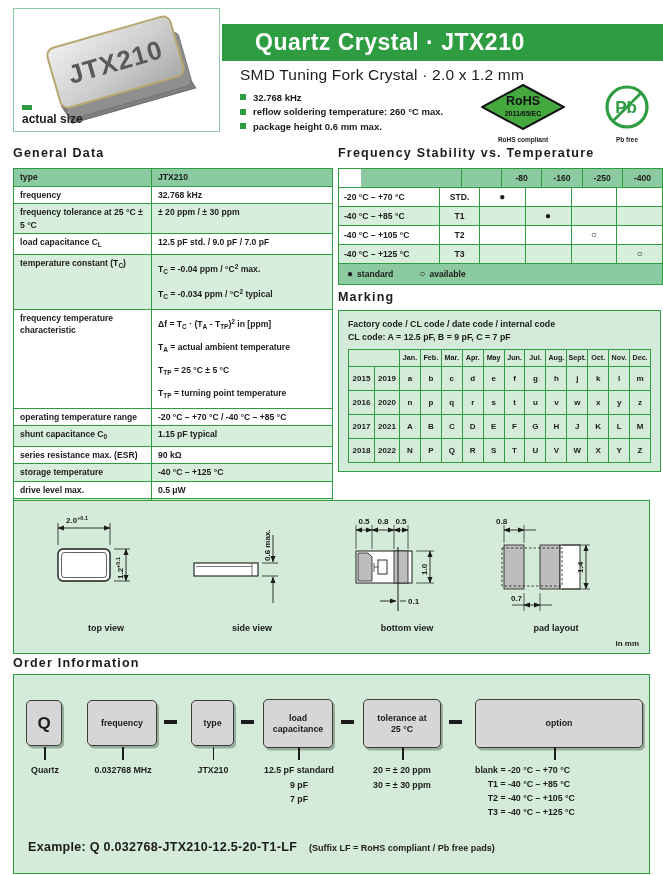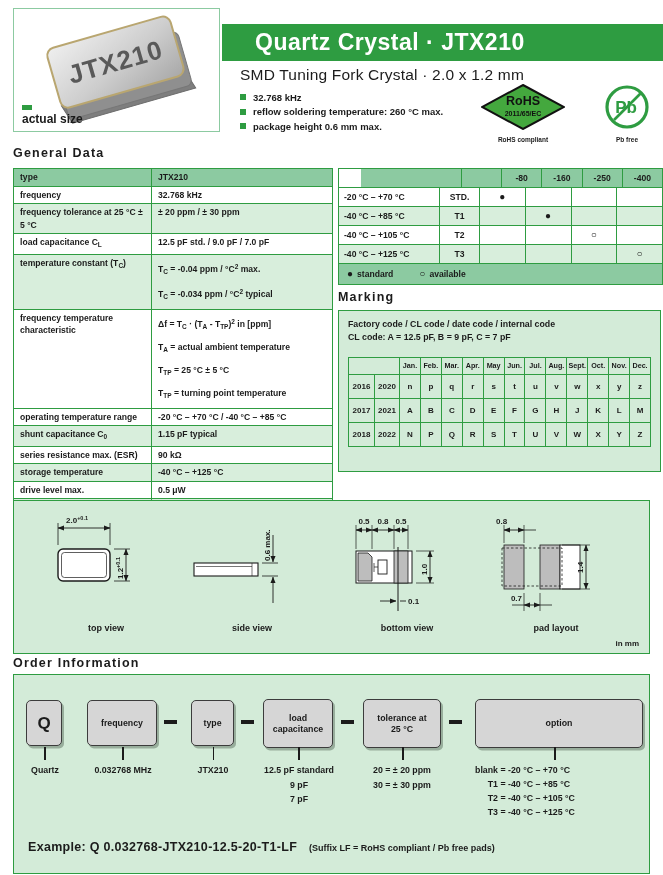--- a/index.html
+++ b/index.html
@@ -53,21 +53,21 @@
   .fs-cell:first-child{border-left:none;text-align:left;}
   .fs-cell .dot{font-size:10px;}
   .fs-legend{background:var(--green-mid);font-size:8.6px;font-weight:bold;line-height:20px;height:20px;
              padding:0 8px;display:flex;gap:26px;}
   .fs-legend .dot{font-size:10px;margin-right:4px;}
 
   
   .mk-panel{position:absolute;left:338px;top:310px;width:323px;height:162px;box-sizing:border-box;
             background:var(--green-panel);border:1px solid var(--green);padding:7px 9px;}
   .mk-line{font-size:8.8px;font-weight:bold;line-height:13px;}
-  .mk-table{margin-top:13px;border:1px solid var(--green);}
+  .mk-table{margin-top:5px;border:1px solid var(--green);}
   .mk-row{display:grid;grid-template-columns:25px 25px repeat(12,1fr);}
   .mk-row + .mk-row{border-top:1px solid var(--green);}
   .mk-cell{border-left:1px solid var(--green);font-size:8px;font-weight:bold;text-align:center;
            line-height:23px;height:23px;overflow:hidden;}
   .mk-cell:first-child{border-left:none;}
   .mk-head .mk-cell{font-size:7.2px;line-height:16px;height:16px;}
   .mk-years-blank{grid-column:1 / span 2;}
 
   
   .dim-panel{position:absolute;left:13px;top:500px;width:637px;height:154px;box-sizing:border-box;
@@ -159,20 +159,21 @@
   <div class="pb-wrap">
     <svg width="46" height="46" viewBox="0 0 46 46">
       <circle cx="23" cy="23" r="20" fill="none" stroke="#2E9C41" stroke-width="3.2"></circle>
       <text x="22" y="29" text-anchor="middle" font-size="17" font-weight="bold" fill="#2E9C41" font-family="Liberation Sans, sans-serif">Pb</text>
       <line x1="10" y1="36" x2="37" y2="9" stroke="#2E9C41" stroke-width="2.6"></line>
     </svg>
     <div class="logo-caption">Pb free</div>
   </div>
 
   <div class="section-title" style="left:13px;top:146px">General Data</div>
+  <div class="section-title" style="left:338px;top:146px">Frequency Stability vs. Temperature</div>
   <div class="section-title" style="left:338px;top:290px">Marking</div>
   <div class="section-title" style="left:13px;top:480px">Dimensions</div>
   <div class="section-title" style="left:13px;top:656px">Order Information</div>
 
   <div class="gd-table">
       <div class="gd-row head">
         <div class="gd-cell gd-label">type</div>
         <div class="gd-cell gd-value">JTX210</div>
       </div>
       <div class="gd-row white">
@@ -286,20 +287,36 @@
           <div class="mk-cell">Mar.</div>
           <div class="mk-cell">Apr.</div>
           <div class="mk-cell">May</div>
           <div class="mk-cell">Jun.</div>
           <div class="mk-cell">Jul.</div>
           <div class="mk-cell">Aug.</div>
           <div class="mk-cell">Sept.</div>
           <div class="mk-cell">Oct.</div>
           <div class="mk-cell">Nov.</div>
           <div class="mk-cell">Dec.</div>
+        </div>
+        <div class="mk-row">
+          <div class="mk-cell">2015</div>
+          <div class="mk-cell">2019</div>
+          <div class="mk-cell">a</div>
+          <div class="mk-cell">b</div>
+          <div class="mk-cell">c</div>
+          <div class="mk-cell">d</div>
+          <div class="mk-cell">e</div>
+          <div class="mk-cell">f</div>
+          <div class="mk-cell">g</div>
+          <div class="mk-cell">h</div>
+          <div class="mk-cell">j</div>
+          <div class="mk-cell">k</div>
+          <div class="mk-cell">l</div>
+          <div class="mk-cell">m</div>
         </div>
         <div class="mk-row">
           <div class="mk-cell">2016</div>
           <div class="mk-cell">2020</div>
           <div class="mk-cell">n</div>
           <div class="mk-cell">p</div>
           <div class="mk-cell">q</div>
           <div class="mk-cell">r</div>
           <div class="mk-cell">s</div>
           <div class="mk-cell">t</div>

